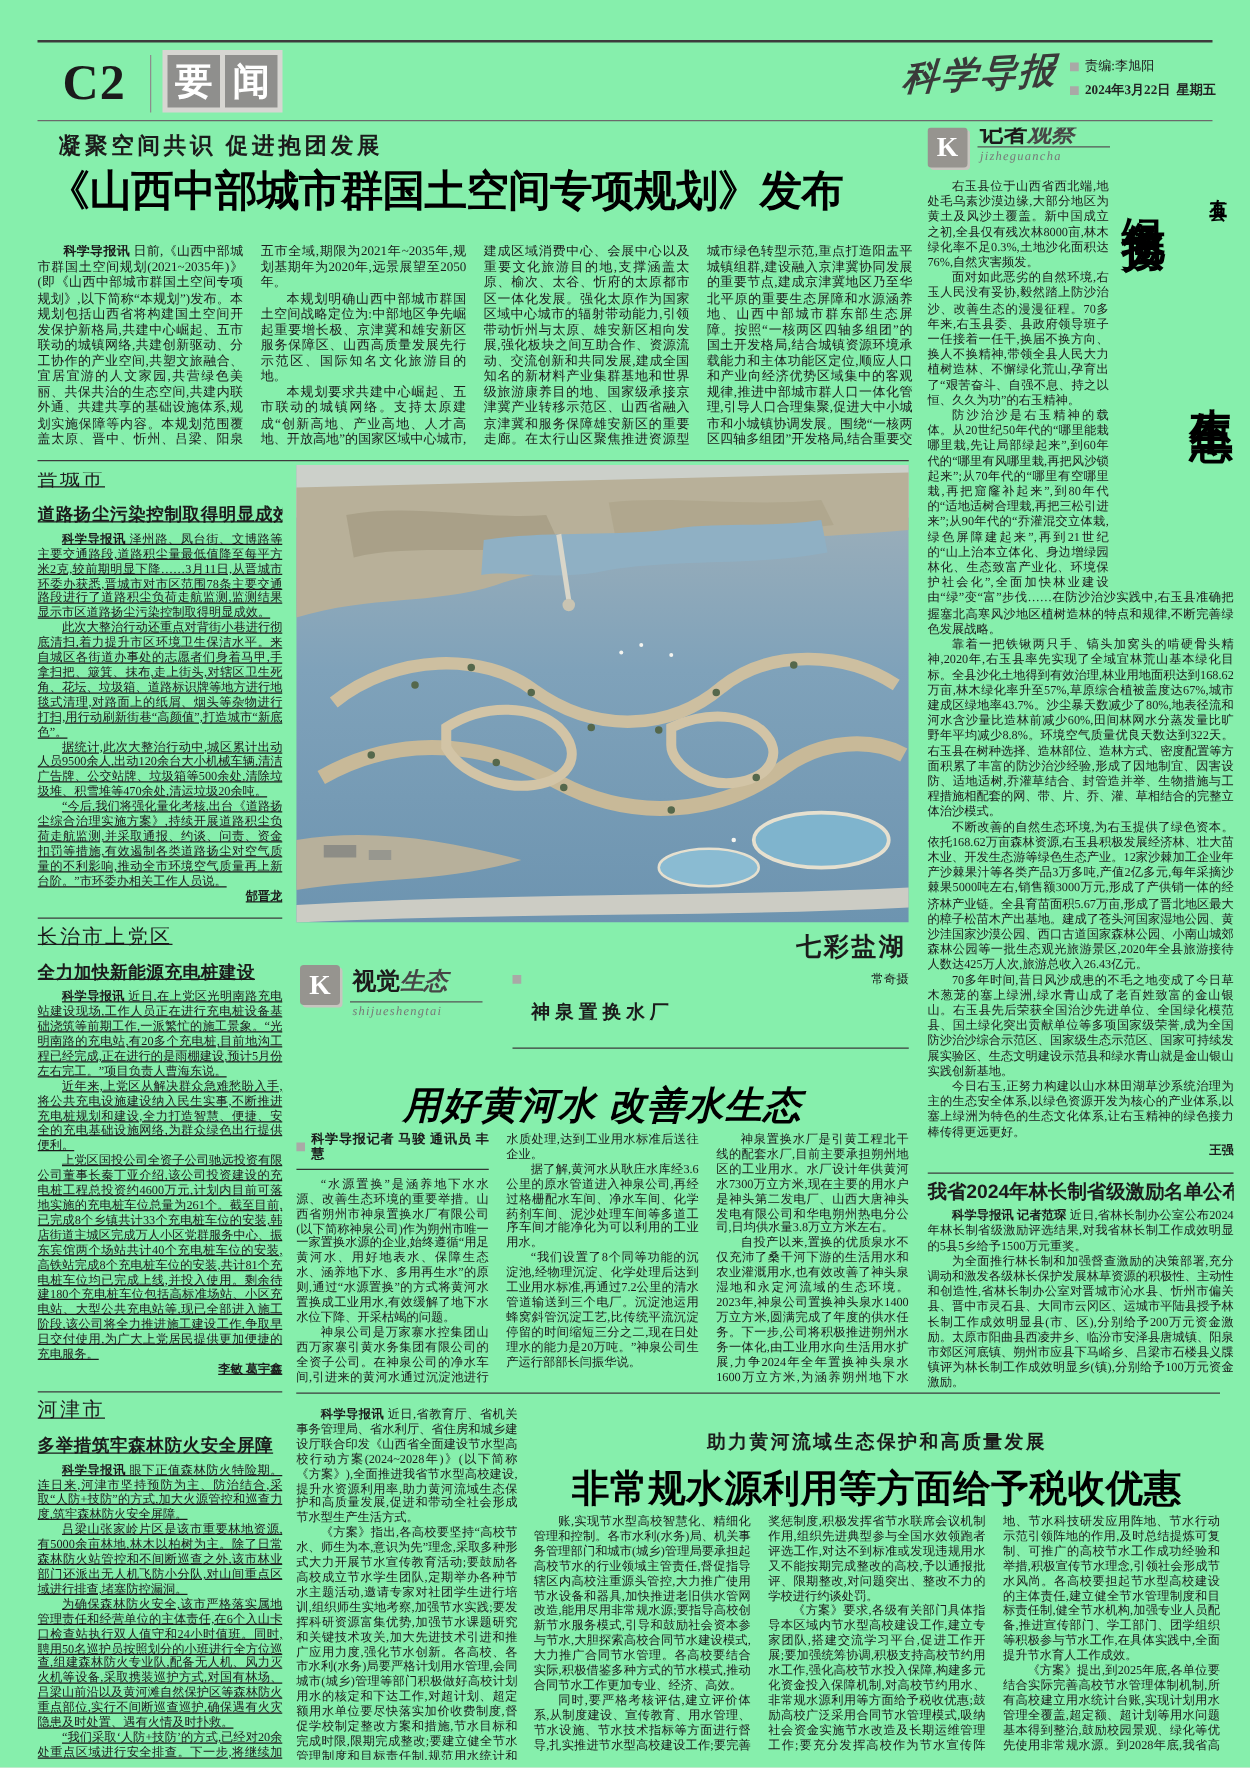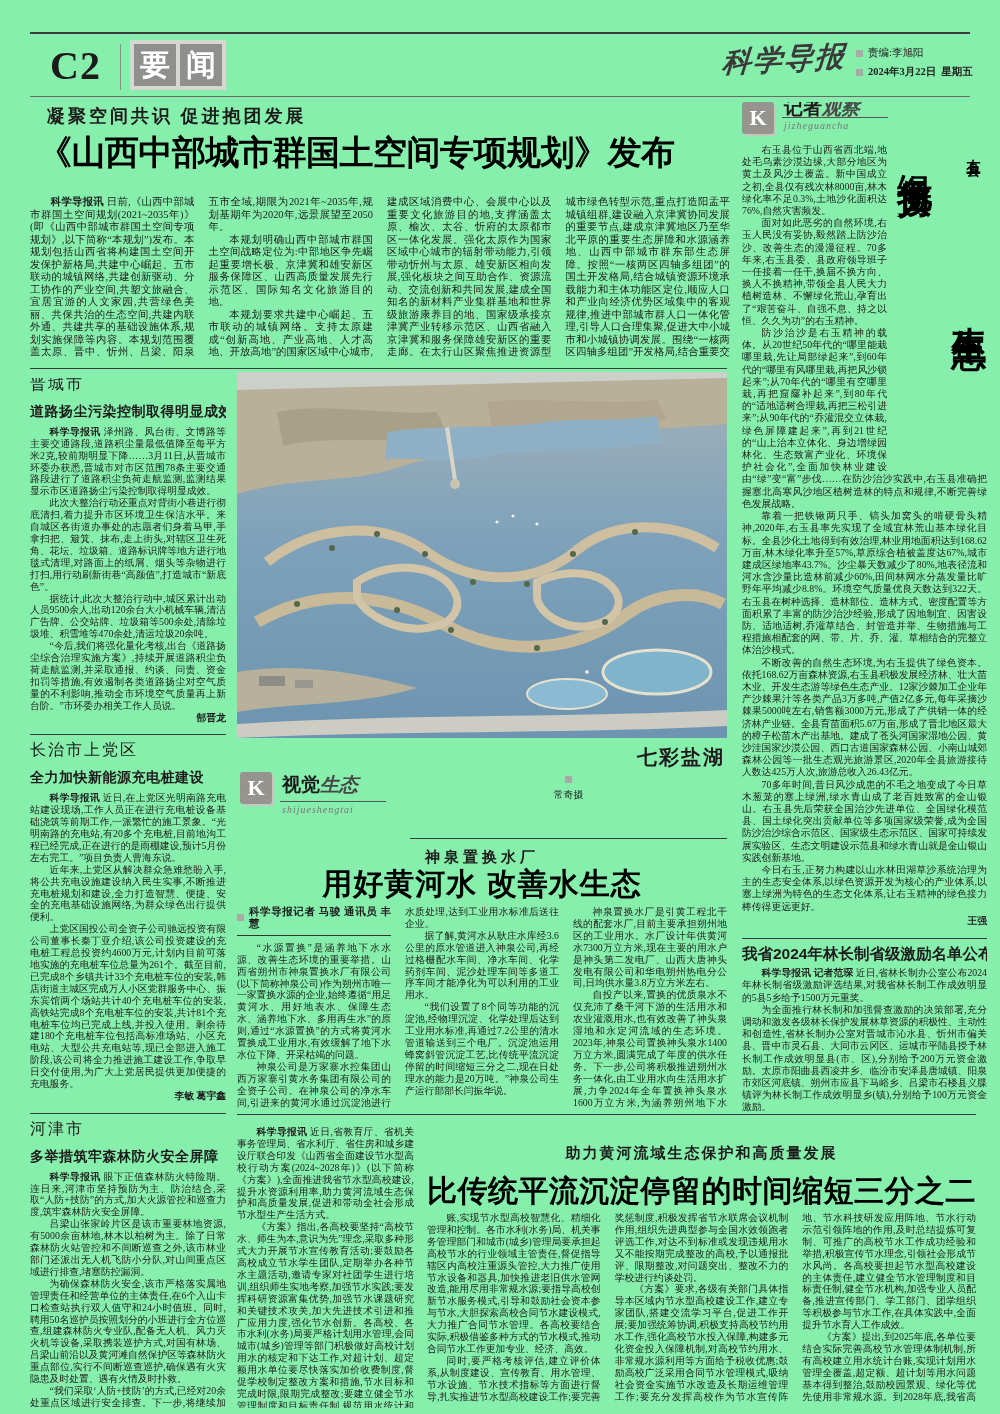--- a/index.html
+++ b/index.html
@@ -23,39 +23,39 @@
   .news{text-align:justify;}
   .para{margin:0;text-indent:2em;}
   .plist{display:contents;}
   .lead{font-weight:bold;}
   .byline{margin:0;text-align:right;font-weight:bold;}
   .kick{font-weight:bold;letter-spacing:3px;}
   .bigtitle{font-weight:900;color:#000;letter-spacing:-0.5px;}
   
   .main-body{column-count:4;column-gap:14px;font-size:10.4px;line-height:12.5px;overflow:hidden;}
   
-  .left-rail{font-size:9.8px;line-height:11.9px;overflow:hidden;}
+  .left-rail{font-size:9.8px;line-height:11.9px;overflow:hidden;text-decoration:underline;}
   .region{font-size:16px;letter-spacing:2px;margin:0 0 6px 0;}
   .ltitle{font-size:14px;font-weight:900;margin:16px 0 8px 0;letter-spacing:0.5px;white-space:nowrap;}
   .rail-rule{border-top:1px solid #3c3c3c;margin:11px 0 9px 0;}
   
   .photo{display:block;}
   .klogo{width:32px;height:32px;background:#96948f;color:#fff;border-radius:3px;flex:none;
          font:900 22px "Liberation Serif",serif;display:flex;align-items:center;justify-content:center;
          box-shadow:2px 2px 0 #c7c5bf;}
   .logo-row{display:flex;gap:8px;align-items:flex-start;}
   .logo-cn{font-size:19px;font-weight:bold;border-bottom:1px solid #555;padding:0 28px 3px 2px;text-align:right;}
   .logo-cn .script{font-style:italic;font-weight:600;color:#474747;}
   .pinyin{font-size:10px;font-style:italic;color:#777;letter-spacing:1px;padding:2px 0 0 2px;}
   .cap-title{font-size:20px;font-weight:bold;text-align:right;margin:0 2px 5px 0;letter-spacing:2px;}
   .cap-text{font-size:10px;line-height:12.6px;}
-  .credit{display:flex;justify-content:space-between;align-items:center;gap:5px;font-size:10px;margin-top:2px;flex-direction:column;}
+  .credit{display:flex;justify-content:space-between;align-items:center;gap:5px;font-size:10px;margin-top:2px;}
   
   .c-kick{font-size:15px;font-weight:bold;letter-spacing:4px;text-align:center;}
-  .c-title{font-size:30px;text-align:center;letter-spacing:1px;}
+  .c-title{font-size:30px;text-align:center;letter-spacing:1px;font-style:italic;}
   .sq-body{column-count:3;column-gap:14px;font-size:9.8px;line-height:11.9px;overflow:hidden;}
   .rep-bar{display:flex;align-items:center;gap:5px;font-weight:bold;font-size:10.5px;
            border-bottom:1px solid #333;padding-bottom:5px;margin-bottom:6px;}
   
   .b-col1{font-size:9.8px;line-height:11.9px;overflow:hidden;}
   .b-kick{font-size:15px;font-weight:bold;letter-spacing:2px;text-align:center;}
   .b-title{font-size:30px;text-align:center;letter-spacing:0.5px;margin-top:8px;}
   .b-body{column-count:3;column-gap:14px;font-size:9.8px;line-height:11.9px;overflow:hidden;}
   
   .right-rail{font-size:9.8px;line-height:12.2px;overflow:hidden;}
@@ -189,39 +189,39 @@
   </div>
   <div class="abs" style="left:410px;top:744px;width:317px;">
     <p class="cap-title">七彩盐湖</p>
     <div class="credit">
         <span class="sq"></span>
       <span>常奇摄</span>
       </div>
   </div>
   <div class="abs rule" style="left:410px;top:838px;width:317px;"></div>
 
-  <div class="abs c-kick" style="left:237px;top:848px;width:490px;">神泉置换水厂</div>
+  <div class="abs c-kick" style="left:237px;top:800px;width:490px;">神泉置换水厂</div>
   <div class="abs bigtitle sans c-title" style="left:237px;top:864px;width:490px;">用好黄河水  改善水生态</div>
   <div class="abs news sq-body" style="left:237px;top:906px;width:490px;height:204px;">
     <div class="rep-bar">
       <span class="sq"></span>
       <span>科学导报记者 马骏 通讯员 丰慧</span>
     </div>
     <div class="plist"><p class="para">“水源置换”是涵养地下水水源、改善生态环境的重要举措。山西省朔州市神泉置换水厂有限公司(以下简称神泉公司)作为朔州市唯一一家置换水源的企业,始终遵循“用足黄河水、用好地表水、保障生态水、涵养地下水、多用再生水”的原则,通过“水源置换”的方式将黄河水置换成工业用水,有效缓解了地下水水位下降、开采枯竭的问题。</p><p class="para">神泉公司是万家寨水控集团山西万家寨引黄水务集团有限公司的全资子公司。在神泉公司的净水车间,引进来的黄河水通过沉淀池进行水质处理,达到工业用水标准后送往企业。</p><p class="para">据了解,黄河水从耿庄水库经3.6公里的原水管道进入神泉公司,再经过格栅配水车间、净水车间、化学药剂车间、泥沙处理车间等多道工序车间才能净化为可以利用的工业用水。</p><p class="para">“我们设置了8个同等功能的沉淀池,经物理沉淀、化学处理后达到工业用水标准,再通过7.2公里的清水管道输送到三个电厂。沉淀池运用蜂窝斜管沉淀工艺,比传统平流沉淀停留的时间缩短三分之二,现在日处理水的能力是20万吨。”神泉公司生产运行部部长闫振华说。</p><p class="para">神泉置换水厂是引黄工程北干线的配套水厂,目前主要承担朔州地区的工业用水。水厂设计年供黄河水7300万立方米,现在主要的用水户是神头第二发电厂、山西大唐神头发电有限公司和华电朔州热电分公司,日均供水量3.8万立方米左右。</p><p class="para">自投产以来,置换的优质泉水不仅充沛了桑干河下游的生活用水和农业灌溉用水,也有效改善了神头泉湿地和永定河流域的生态环境。2023年,神泉公司置换神头泉水1400万立方米,圆满完成了年度的供水任务。下一步,公司将积极推进朔州水务一体化,由工业用水向生活用水扩展,力争2024年全年置换神头泉水1600万立方米,为涵养朔州地下水源、改善朔州生态环境作出更多贡献。</p></div>
   </div>
 
   <div class="abs rule" style="left:237px;top:1114px;width:739px;"></div>
 
   <div class="abs news b-col1" style="left:237px;top:1126px;width:177px;height:282px;">
     <p class="para"><span class="lead">科学导报讯</span><span> 近日,省教育厅、省机关事务管理局、省水利厅、省住房和城乡建设厅联合印发《山西省全面建设节水型高校行动方案(2024~2028年)》(以下简称《方案》),全面推进我省节水型高校建设,提升水资源利用率,助力黄河流域生态保护和高质量发展,促进和带动全社会形成节水型生产生活方式。</span></p>
     <div class="plist"><p class="para">《方案》指出,各高校要坚持“高校节水、师生为本,意识为先”理念,采取多种形式大力开展节水宣传教育活动;要鼓励各高校成立节水学生团队,定期举办各种节水主题活动,邀请专家对社团学生进行培训,组织师生实地考察,加强节水实践;要发挥科研资源富集优势,加强节水课题研究和关键技术攻关,加大先进技术引进和推广应用力度,强化节水创新。各高校、各市水利(水务)局要严格计划用水管理,会同城市(城乡)管理等部门积极做好高校计划用水的核定和下达工作,对超计划、超定额用水单位要尽快落实加价收费制度,督促学校制定整改方案和措施,节水目标和完成时限,限期完成整改;要建立健全节水管理制度和目标责任制,规范用水统计和用水信息台</p></div>
   </div>
   <div class="abs" style="left:427px;top:1124px;width:549px;margin-top:20px;">
     <div class="b-kick">助力黄河流域生态保护和高质量发展</div>
-    <div class="bigtitle sans b-title">比传统平流沉淀停留的时间缩短三分之二</div>
+    <div class="bigtitle sans b-title">非常规水源利用等方面给予税收优惠</div>
   </div>
   <div class="abs news b-body" style="left:427px;top:1212px;width:549px;height:198px;">
     <div class="plist"><p class="para">账,实现节水型高校智慧化、精细化管理和控制。各市水利(水务)局、机关事务管理部门和城市(城乡)管理局要承担起高校节水的行业领域主管责任,督促指导辖区内高校注重源头管控,大力推广使用节水设备和器具,加快推进老旧供水管网改造,能用尽用非常规水源;要指导高校创新节水服务模式,引导和鼓励社会资本参与节水,大胆探索高校合同节水建设模式,大力推广合同节水管理。各高校要结合实际,积极借鉴多种方式的节水模式,推动合同节水工作更加专业、经济、高效。</p><p class="para">同时,要严格考核评估,建立评价体系,从制度建设、宣传教育、用水管理、节水设施、节水技术指标等方面进行督导,扎实推进节水型高校建设工作;要完善奖惩制度,积极发挥省节水联席会议机制作用,组织先进典型参与全国水效领跑者评选工作,对达不到标准或发现违规用水又不能按期完成整改的高校,予以通报批评、限期整改,对问题突出、整改不力的学校进行约谈处罚。</p><p class="para">《方案》要求,各级有关部门具体指导本区域内节水型高校建设工作,建立专家团队,搭建交流学习平台,促进工作开展;要加强统筹协调,积极支持高校节约用水工作,强化高校节水投入保障,构建多元化资金投入保障机制,对高校节约用水、非常规水源利用等方面给予税收优惠;鼓励高校广泛采用合同节水管理模式,吸纳社会资金实施节水改造及长期运维管理工作;要充分发挥高校作为节水宣传阵地、节水科技研发应用阵地、节水行动示范引领阵地的作用,及时总结提炼可复制、可推广的高校节水工作成功经验和举措,积极宣传节水理念,引领社会形成节水风尚。各高校要担起节水型高校建设的主体责任,建立健全节水管理制度和目标责任制,健全节水机构,加强专业人员配备,推进宣传部门、学工部门、团学组织等积极参与节水工作,在具体实践中,全面提升节水育人工作成效。</p><p class="para">《方案》提出,到2025年底,各单位要结合实际完善高校节水管理体制机制,所有高校建立用水统计台账,实现计划用水管理全覆盖,超定额、超计划等用水问题基本得到整治,鼓励校园景观、绿化等优先使用非常规水源。到2028年底,我省高校节水工作机制更加健全,超定额、超计划用水问题基本消除,校园景观、绿化等广泛使用非常规水源;遴选一批具有典型示范意义的高校水效领跑者,示范引领全社会节约用水。</p></div>
     
   </div>
 
   <div class="abs news right-rail" style="left:742px;top:102px;width:245px;height:1010px;">
 
     <div class="logo-row">
       <div class="klogo">K</div>

